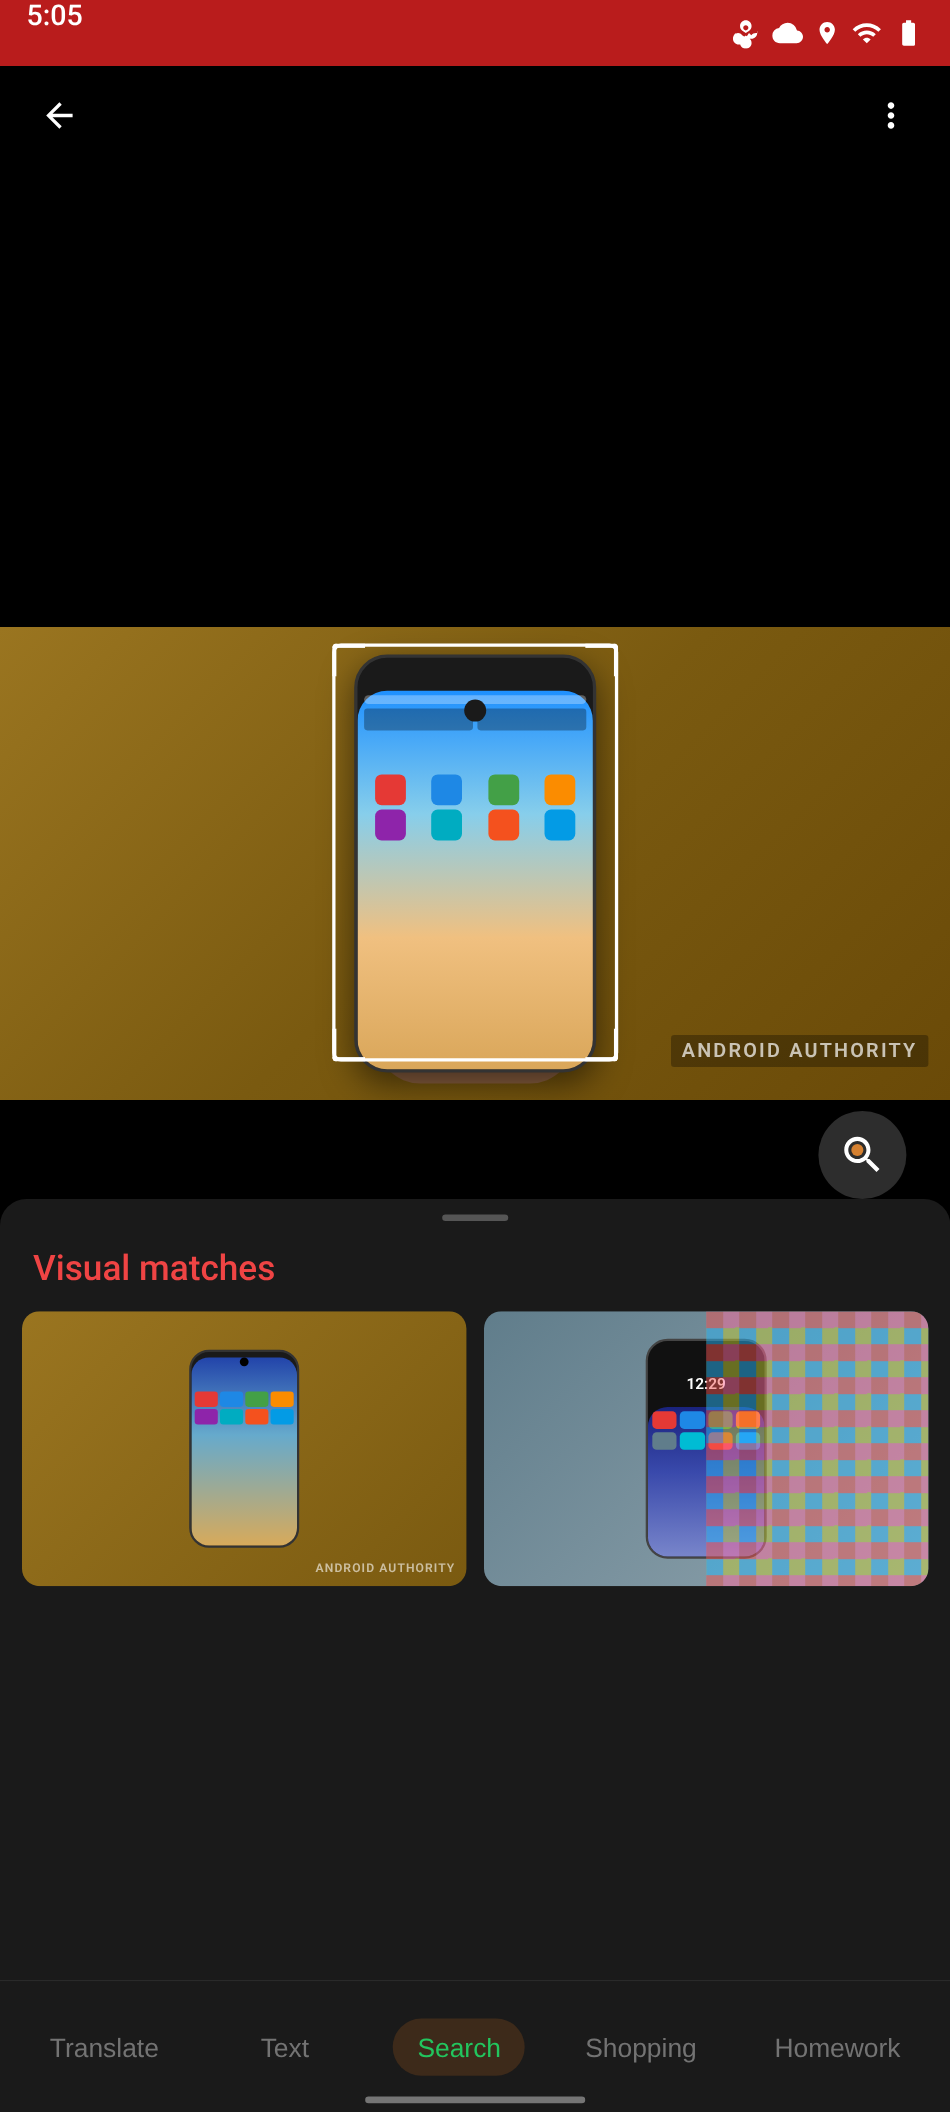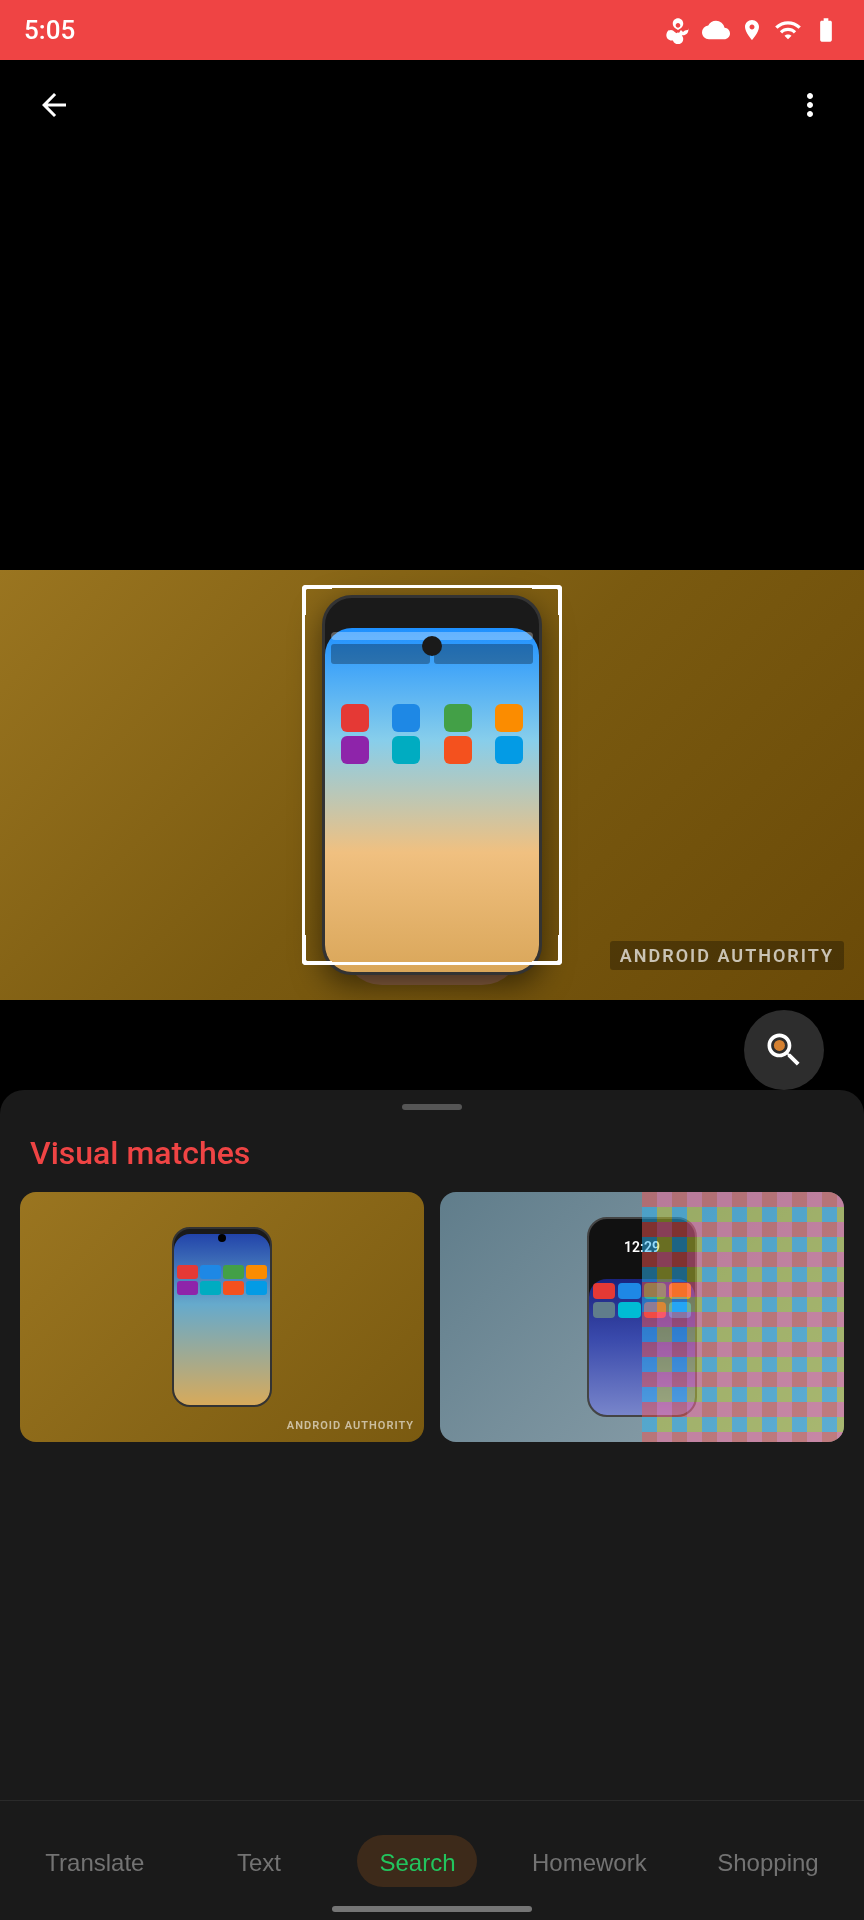--- a/index.html
+++ b/index.html
@@ -17,23 +17,22 @@
       position: relative;
     }
 
     
     .status-bar {
       position: absolute;
       top: 0;
       left: 0;
       right: 0;
       height: 60px;
-      background: #ef4444;
-      display: flex;
-      align-items: center;
+      background: #b91c1c;
+      display: flex;
       justify-content: space-between;
       padding: 0 24px;
       z-index: 100;
     }
 
     .status-time {
       color: #fff;
       font-size: 26px;
       font-weight: 500;
     }
@@ -332,21 +331,21 @@
 
     .match-phone-screen-2 {
       width: 100%;
       height: 100%;
       background: linear-gradient(180deg, #1a237e 0%, #3949ab 30%, #7986cb 70%, #c5cae9 100%);
       border-radius: 18px;
     }
 
     .match-time {
       position: absolute;
-      top: 20px;
+      top: 32px;
       left: 0;
       right: 0;
       text-align: center;
       color: #fff;
       font-size: 14px;
       font-weight: 600;
     }
 
     
     .bottom-tabs {
@@ -554,21 +553,21 @@
     <button class="tab-item">
       <span class="tab-label">Translate</span>
     </button>
     <button class="tab-item">
       <span class="tab-label">Text</span>
     </button>
     <button class="tab-item active">
       <span class="tab-label">Search</span>
     </button>
     <button class="tab-item">
-      <span class="tab-label">Homework</span>
+      <span class="tab-label">Shopping</span>
     </button>
     <button class="tab-item">
-      <span class="tab-label">Shopping</span>
+      <span class="tab-label">Homework</span>
     </button>
   </div>
 </div>
 
 <div class="home-bar"></div>
 
 </body></html>

